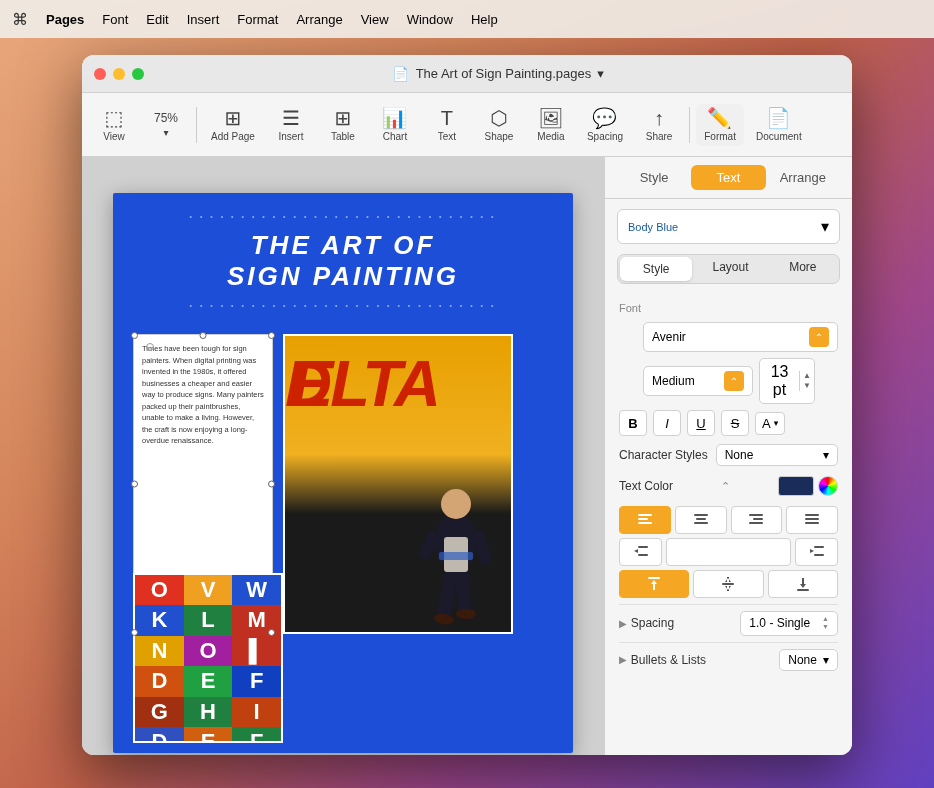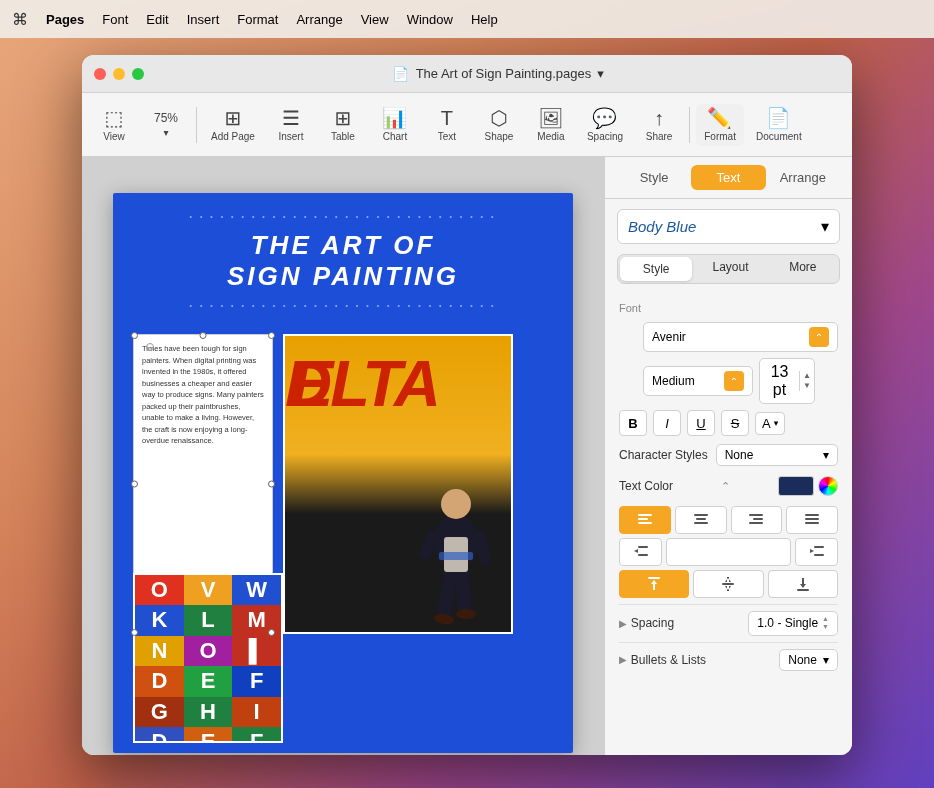--- a/index.html
+++ b/index.html
@@ -245,24 +245,23 @@
       display: flex;
       align-items: center;
       justify-content: space-between;
       padding: 7px 10px;
       background: white;
       border: 1px solid #d0d0d0;
       border-radius: 6px;
       cursor: pointer;
     }
     .style-dropdown-label {
-      font-size: 15px;
+      font-size: 11px;
       font-weight: 500;
       color: #1a5a9a;
-      font-style: italic;
     }
 
     
     .sub-tabs {
       display: flex;
       margin: 0 12px 10px;
       border: 1px solid #d0d0d0;
       border-radius: 7px;
       overflow: hidden;
       background: #e8e8e8;
@@ -511,21 +510,21 @@
     .expand-arrow { font-size: 10px; color: #888; cursor: pointer; }
     .spacing-label { font-size: 12px; color: #333; font-weight: 500; }
     .spacing-val-box {
       display: flex;
       align-items: center;
       padding: 3px 8px;
       background: white;
       border: 1px solid #d0d0d0;
       border-radius: 5px;
       font-size: 12px;
-      gap: 4px;
+      gap: 12px;
     }
     .spacing-stepper {
       display: flex;
       flex-direction: column;
     }
     .ss-arrow { font-size: 7px; color: #888; cursor: pointer; line-height: 1.2; }
 
     
     .bullets-row {
       display: flex;

